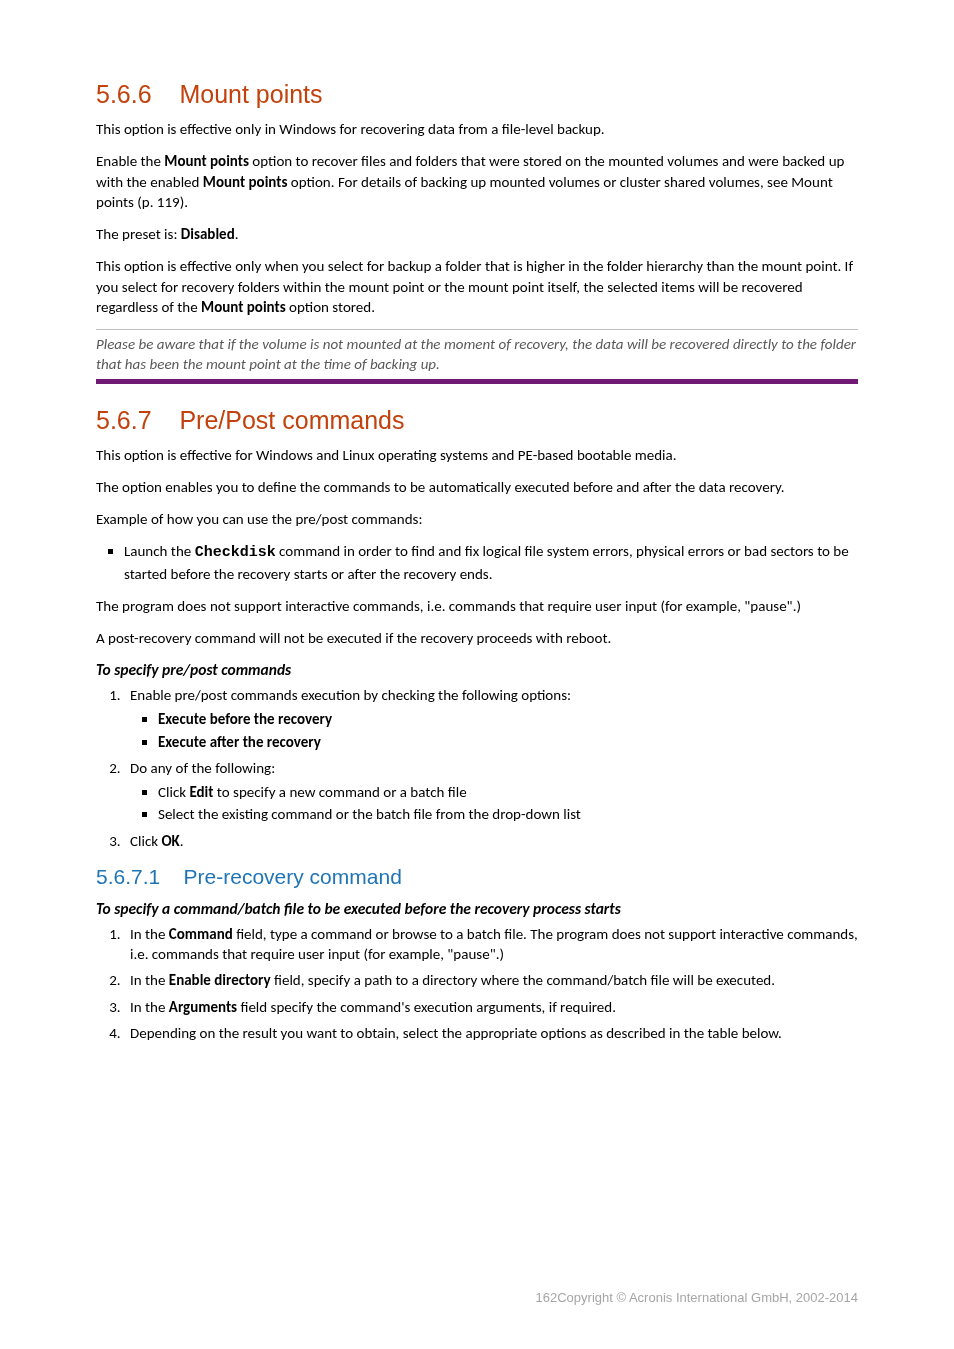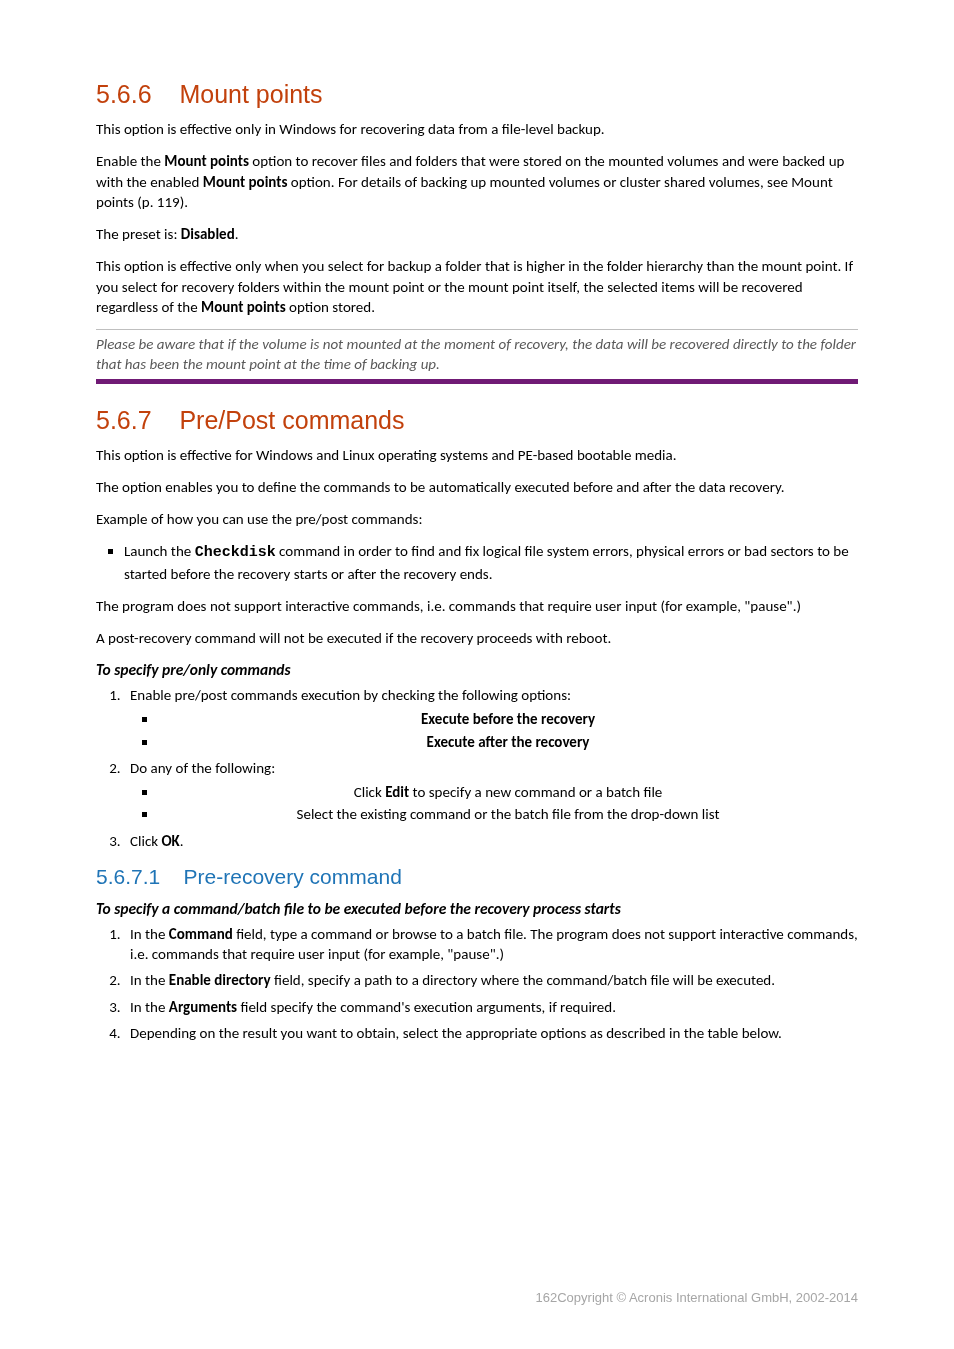--- a/index.html
+++ b/index.html
@@ -52,21 +52,21 @@
   }
   ul, ol {
     font-size: 15px;
     line-height: 1.35;
     padding-left: 28px;
     margin-bottom: 12px;
   }
   ul { list-style: square; }
   ol > li { margin-bottom: 6px; padding-left: 6px; }
   ol > li > ul { margin-top: 4px; margin-bottom: 2px; }
-  ul.tight > li { margin-bottom: 2px; text-align: center; }
+  ul.tight > li { margin-bottom: 2px; }
   .mono { font-family: Consolas, "Courier New", monospace; }
   .footer {
     position: absolute;
     bottom: 44px;
     left: 96px;
     right: 96px;
     font-size: 13px;
     color: #a6a6a6;
     display: flex;
     justify-content: flex-end;
@@ -106,21 +106,21 @@
 
 <ul>
   <li>
     <span>Launch the </span><b class="mono">Checkdisk</b><span> command in order to find and fix logical file system errors, physical errors or bad sectors to be started before the recovery starts or after the recovery ends.</span>
   </li>
 </ul>
 
 <p>The program does not support interactive commands, i.e. commands that require user input (for example, "pause".)</p>
 <p>A post-recovery command will not be executed if the recovery proceeds with reboot.</p>
 
-<p class="subhead">To specify pre/only commands</p>
+<p class="subhead">To specify pre/post commands</p>
 
 <ol>
   <li>
     <span>Enable pre/post commands execution by checking the following options:</span>
     <ul class="tight">
       <li><b>Execute before the recovery</b></li>
       <li><b>Execute after the recovery</b></li>
     </ul>
   </li>
   <li>

